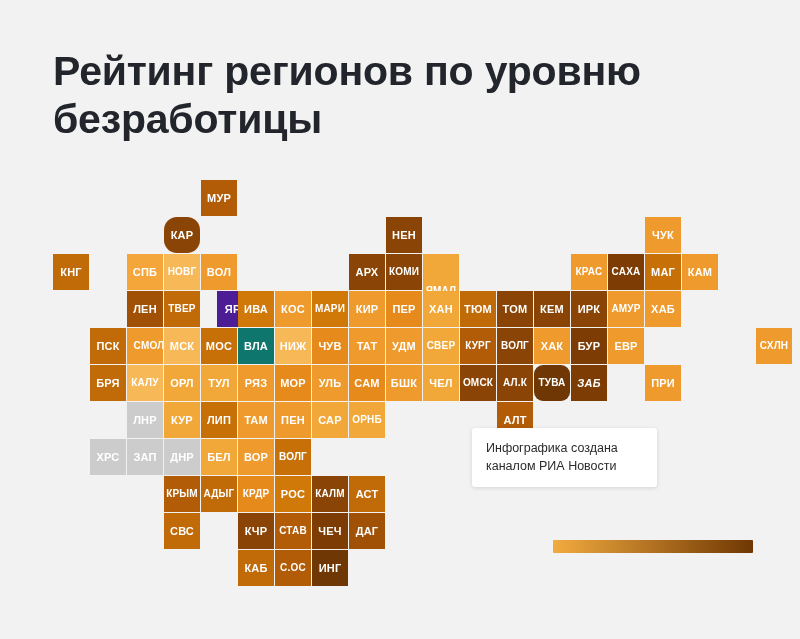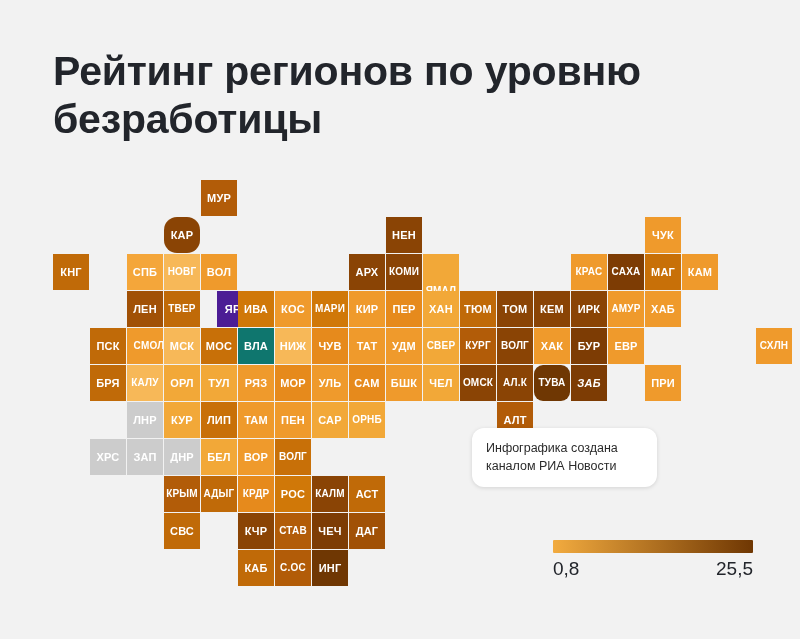--- a/index.html
+++ b/index.html
@@ -58,21 +58,21 @@
 
   
   #attribution {
     position: absolute;
     left: 472px;
     top: 428px;
     width: 185px;
     padding: 11px 14px 12px 14px;
     box-sizing: border-box;
     background: #ffffff;
-    border-radius: 12px;
+    border-radius: 3px;
     box-shadow: 0 1px 4px rgba(0,0,0,0.13);
     color: #2b2b2b;
     font-size: 12.5px;
     line-height: 1.45;
     white-space: pre-line;
   }
 
   
   #legend {
     position: absolute;
@@ -368,17 +368,13 @@
     <div class="tile" style="left: 756px; top: 328px; width: 36px; height: 36px; background: rgb(239, 154, 44);">
       <span style="font-size: 10px;">СХЛН</span>
     </div>
   </div>
 
 <div id="attribution">Инфографика создана
 каналом РИА Новости</div>
 
 <div id="legend">
   <div id="legend-bar" style="background: linear-gradient(to right, rgb(242, 171, 63) 0%, rgb(111, 55, 3) 100%);"></div>
-  <div id="legend-labels">
-    <span>0,8</span>
-    <span>25,5</span>
-  </div>
 </div>
 
 </body></html>

